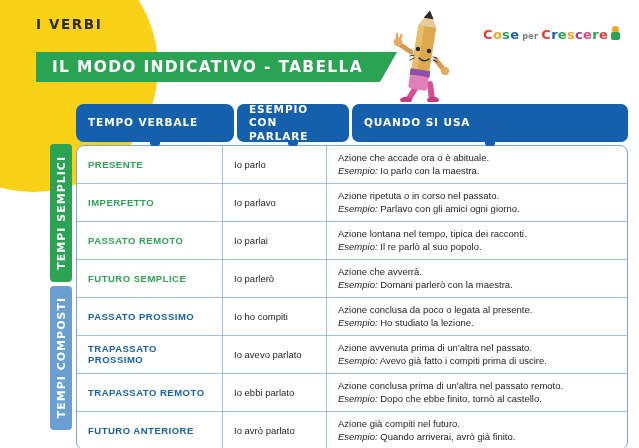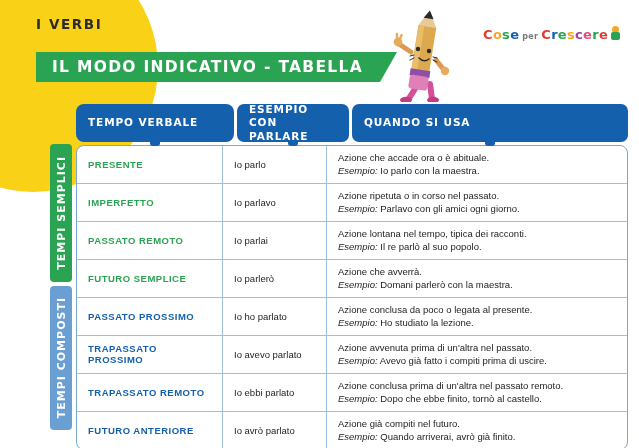--- a/index.html
+++ b/index.html
@@ -314,21 +314,21 @@
         <span class="usage-line">Azione che avverrà.</span>
         <span class="usage-line"><span class="lbl">Esempio:</span> <span>Domani parlerò con la maestra.</span></span>
       </div>
     </div>
 
     <div class="row grp-compound">
       <div class="cell c-tense">
           <span class="tense-name">PASSATO PROSSIMO</span>
         </div>
       <div class="cell c-example">
-          <span class="example-text">Io ho parlato</span>
+          <span class="example-text">Io ho compiti</span>
         </div>
       <div class="cell c-usage">
         <span class="usage-line">Azione conclusa da poco o legata al presente.</span>
         <span class="usage-line"><span class="lbl">Esempio:</span> <span>Ho studiato la lezione.</span></span>
       </div>
     </div>
 
     <div class="row grp-compound">
       <div class="cell c-tense">
           <span class="tense-name">TRAPASSATO PROSSIMO</span>

